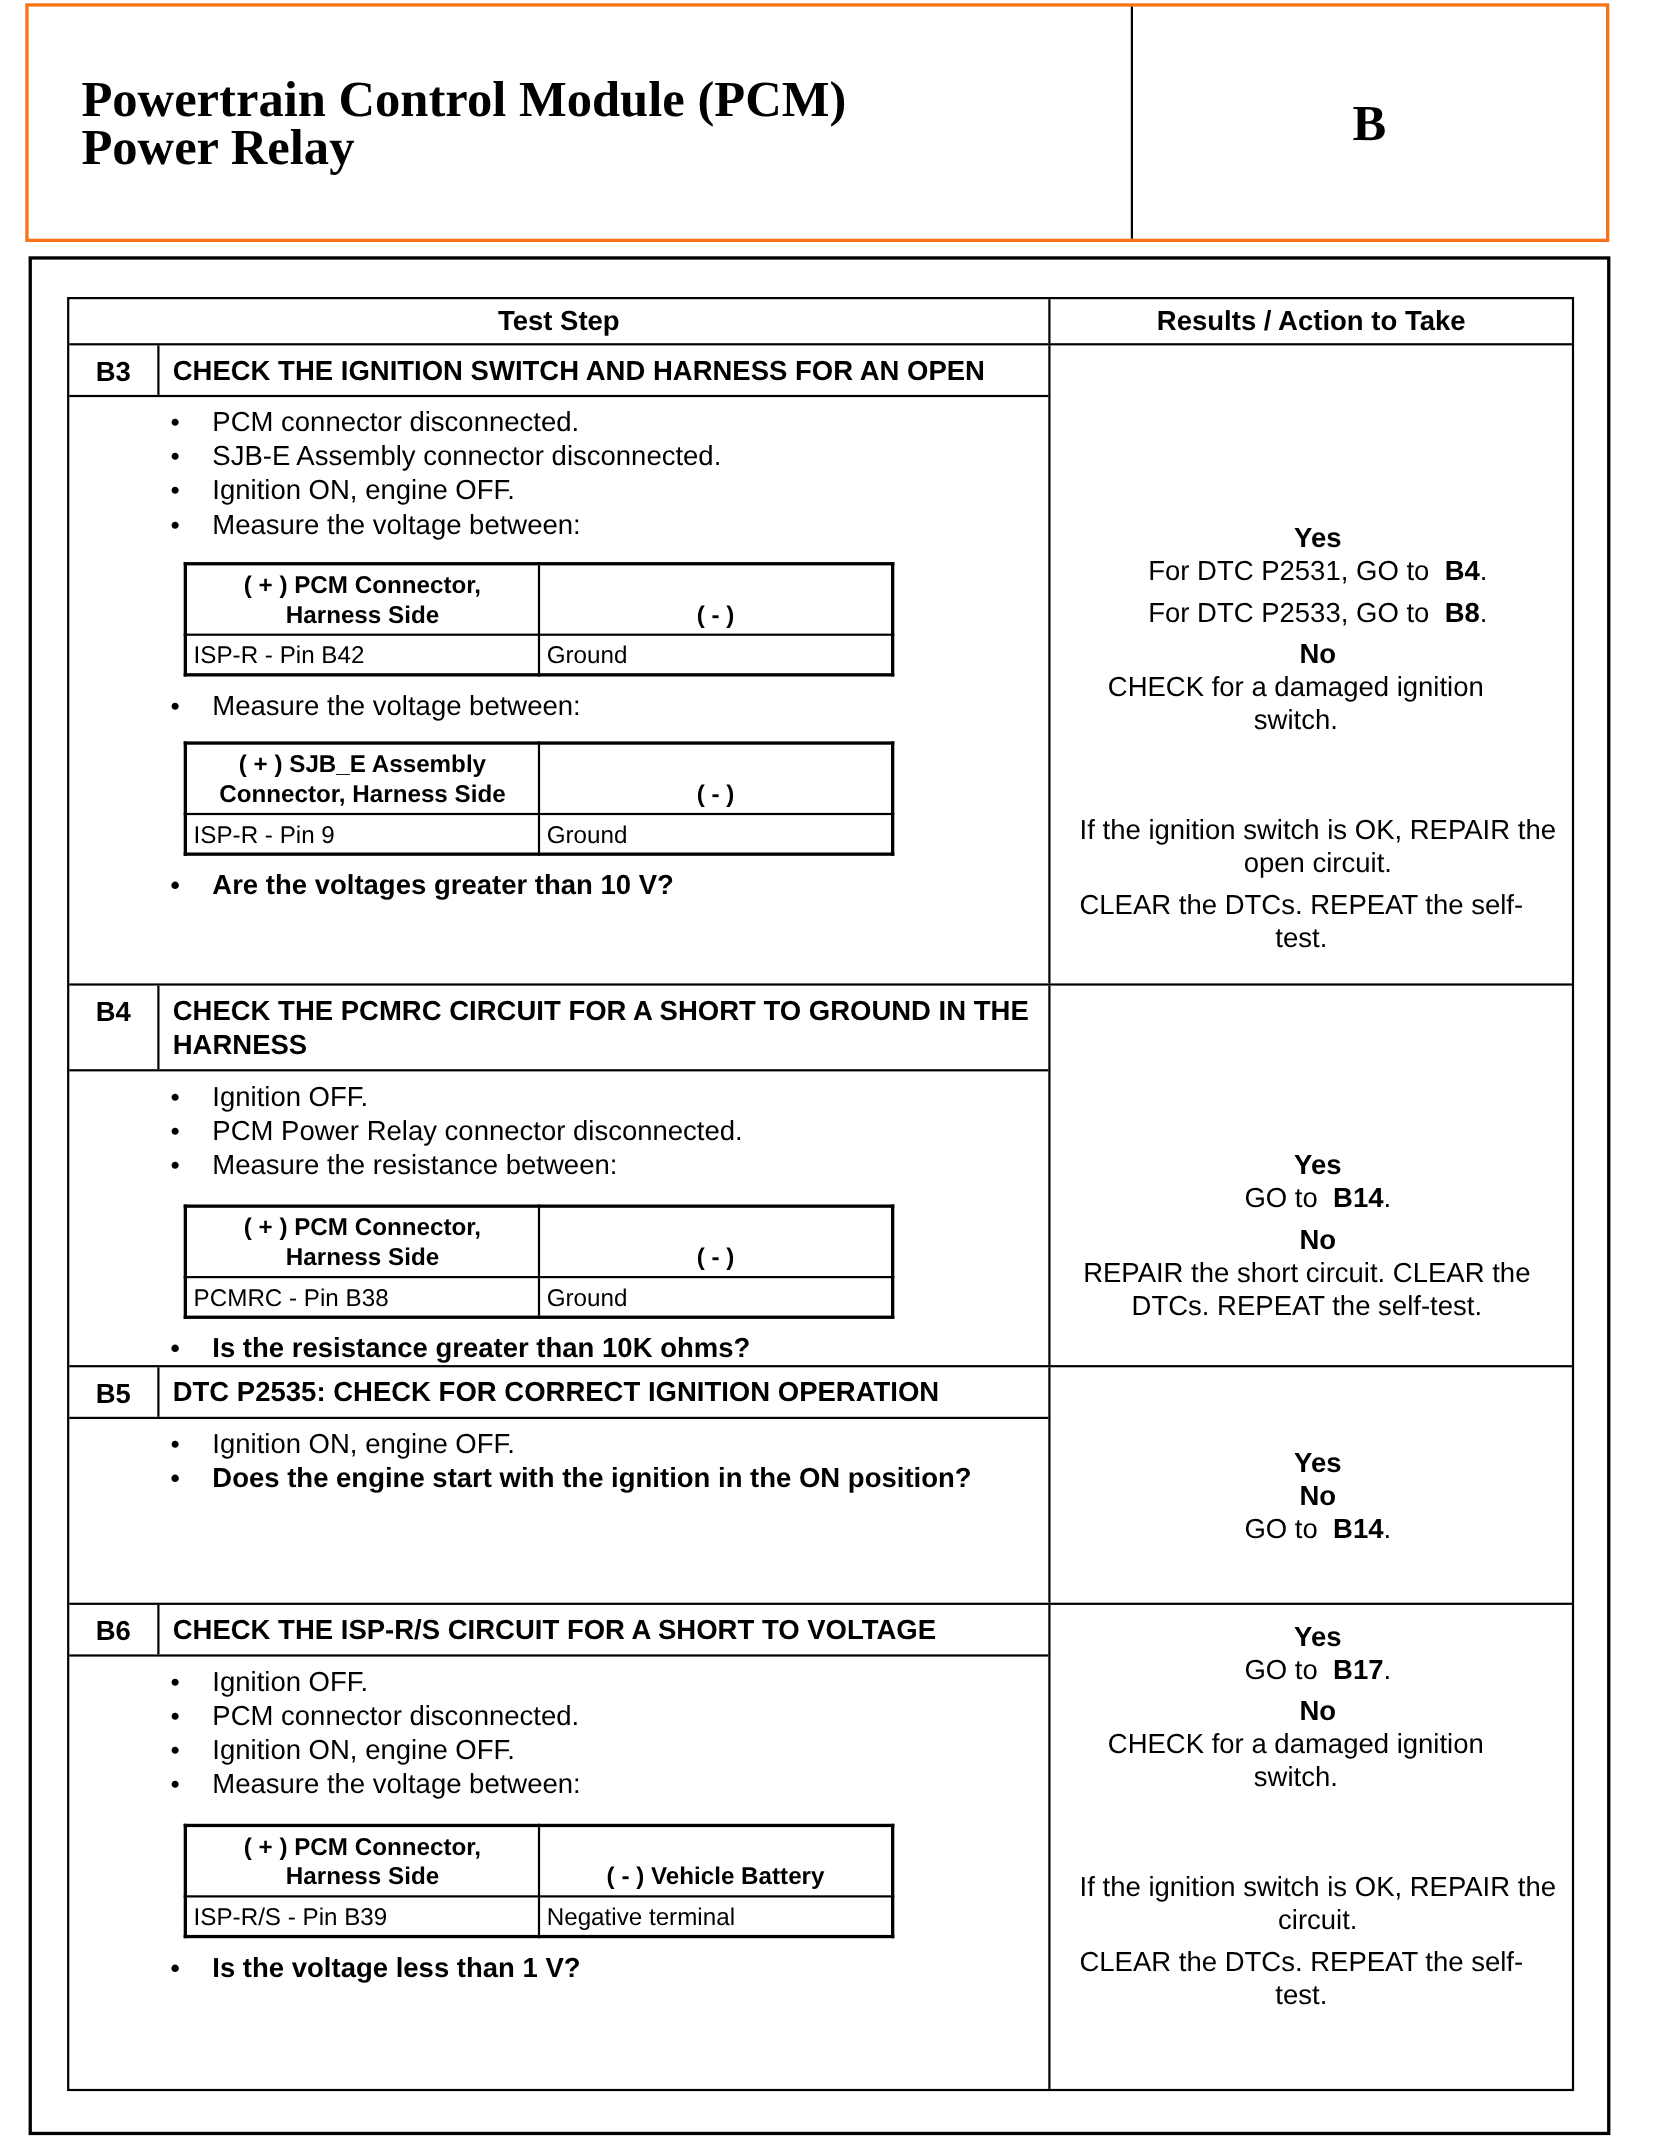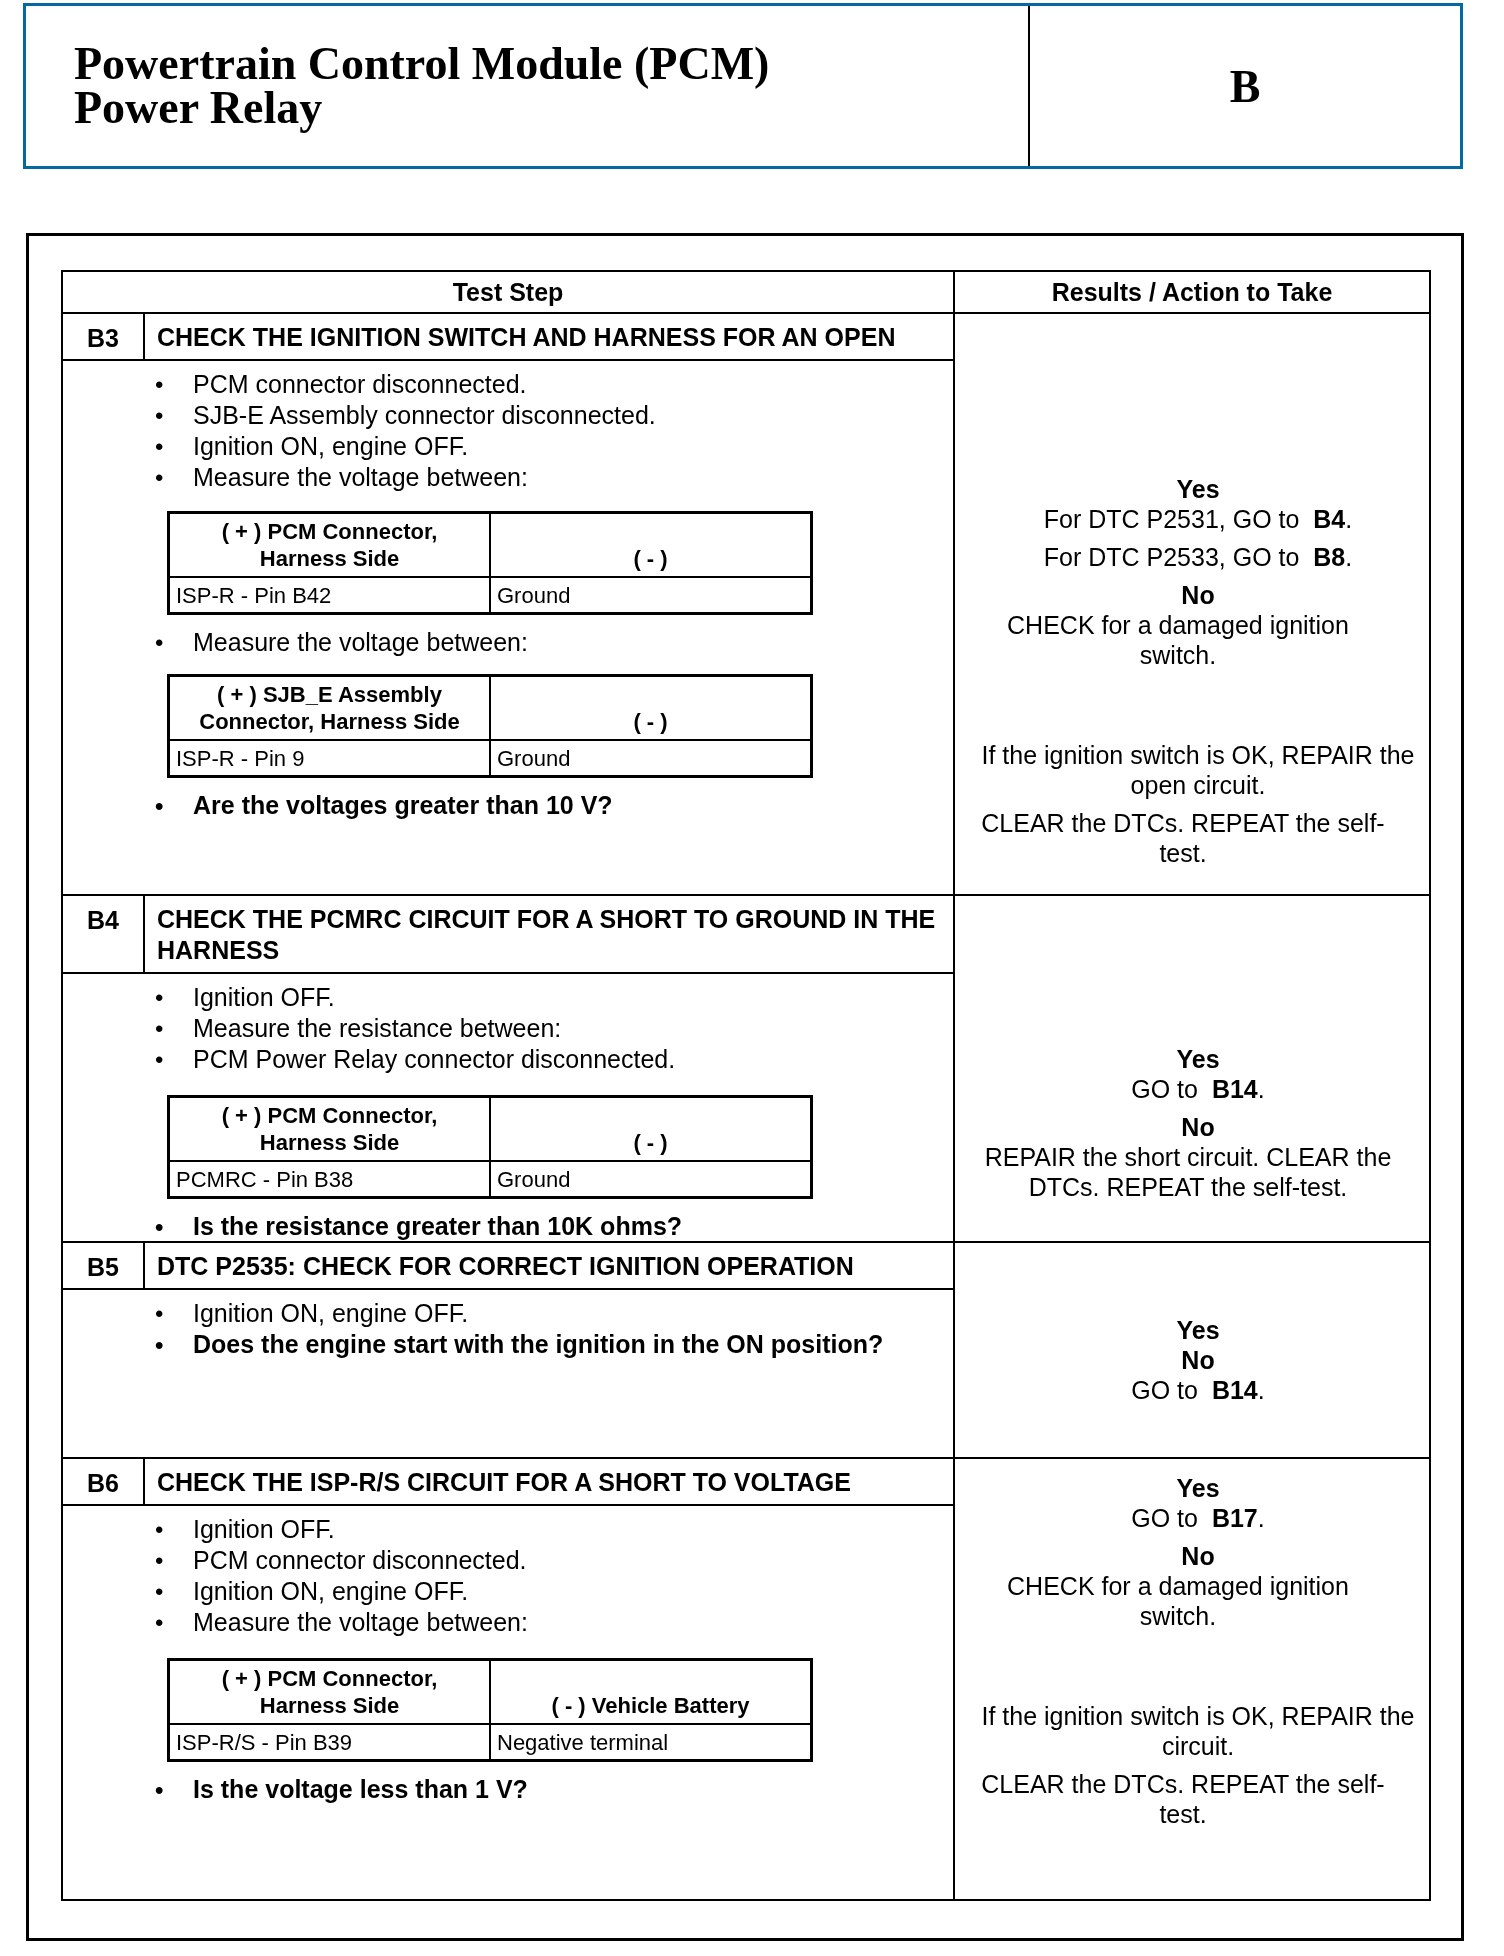--- a/index.html
+++ b/index.html
@@ -1,21 +1,21 @@
 <!DOCTYPE html>
 <html><head>
 <meta charset="utf-8">
 <style>
   html, body { margin: 0; padding: 0; background: #ffffff; }
   body { width: 1504px; height: 1956px; position: relative; color: #000; font-family: "Liberation Sans", sans-serif; }
 
   
   .header {
-    position: absolute; left: 23px; top: 3px; width: 1440px; height: 166px;
-    border: 3px solid #0369a1; box-sizing: border-box; display: flex;
+    position: absolute; left: 23px; top: 3px; width: 1440px; height: 217px;
+    border: 3px solid #f97316; box-sizing: border-box; display: flex;
   }
   .header-title {
     width: 1004px; border-right: 2px solid #000; box-sizing: border-box;
     display: flex; flex-direction: column; justify-content: center; padding-left: 48px;
     font-family: "Liberation Serif", serif; font-weight: bold; font-size: 46px; line-height: 44px;
   }
   .header-section {
     flex: 1; display: flex; align-items: center; justify-content: center;
     font-family: "Liberation Serif", serif; font-weight: bold; font-size: 46px;
   }
@@ -164,22 +164,22 @@
 
     <div class="row step" style="height:345px;">
       <div class="col-left">
         <div class="step-head">
           <div class="step-id">B4</div>
           <div class="step-title">CHECK THE PCMRC CIRCUIT FOR A SHORT TO GROUND IN THE HARNESS</div>
         </div>
         <div class="step-body">
           <ul class="bullets">
             <li>Ignition OFF.</li>
+            <li>PCM Power Relay connector disconnected.</li>
             <li>Measure the resistance between:</li>
-            <li>PCM Power Relay connector disconnected.</li>
           </ul>
           <table class="mtable" style="margin-top:20px;">
             <thead>
                 <tr>
               <td>( + ) PCM Connector, Harness Side</td>
               <td>( - )</td>
             </tr>
               </thead>
             <tbody>
                 <tr>

